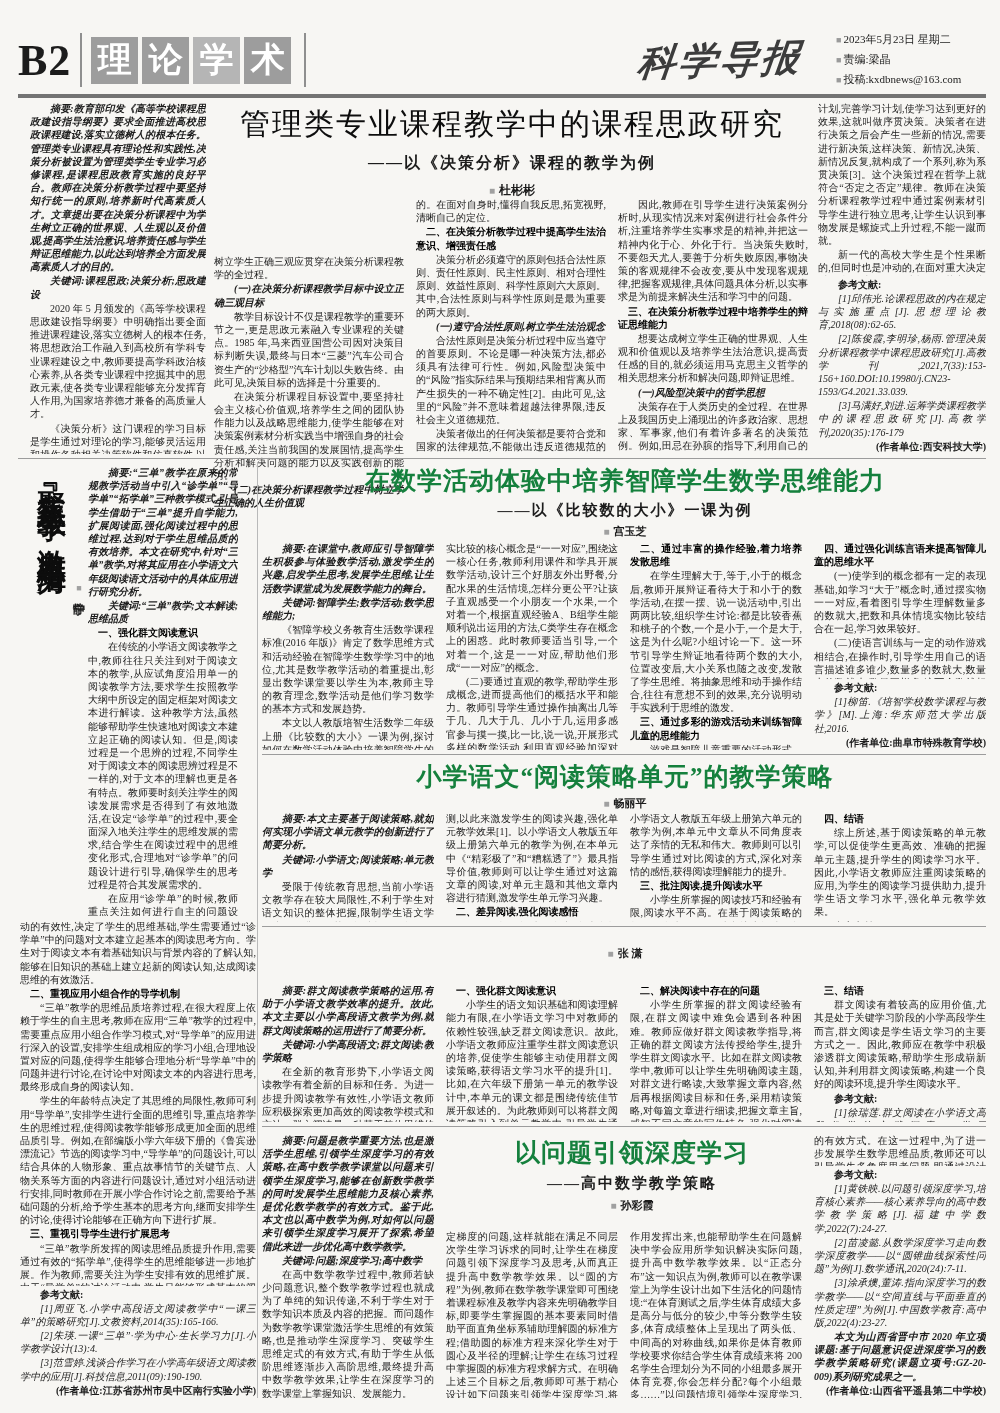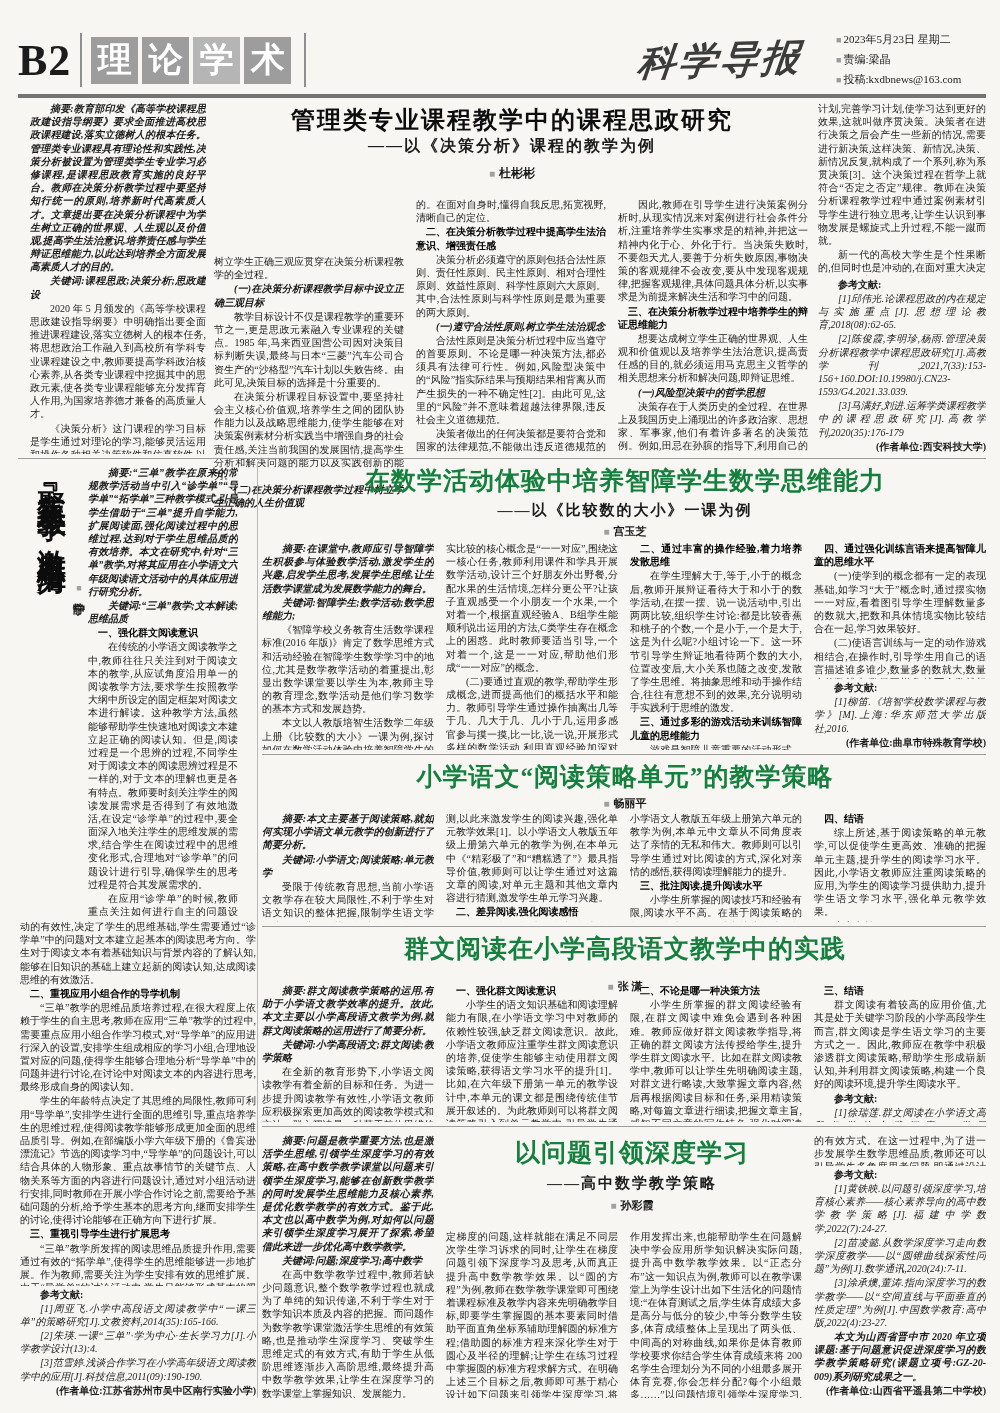--- a/index.html
+++ b/index.html
@@ -13,23 +13,23 @@
   .vline{width:2px;height:54px;background:#8f8f8f;margin:0 9px;}
   .secbox{width:47px;height:47px;background:#9d9d9d;color:#fff;display:flex;
           align-items:center;justify-content:center;font-size:34px;font-weight:bold;margin-right:4px;}
   .secbox.art{background:#b5b5b5;}
   .masthead{font-size:38px;font-weight:bold;font-style:italic;color:#3c3c3c;
             font-family:"DejaVu Serif",serif;transform:skewX(-8deg) rotate(-2deg);
             margin-left:auto;margin-right:34px;letter-spacing:3px;}
   .hinfo{font-size:11px;line-height:1.8;color:#222;width:150px;}
   .hinfo .sq{color:#9a9a9a;font-size:9px;margin-right:2px;}
   
-  .t-big{font-size:24px;font-weight:bold;text-align:center;letter-spacing:2px;color:#0d0d0d;}
+  .t-big{font-size:30px;font-weight:normal;text-align:center;letter-spacing:2px;color:#0d0d0d;}
   .t-mid{font-size:25px;font-weight:bold;text-align:center;letter-spacing:1px;color:#15803d;}
-  .t-sub{font-size:16px;font-weight:bold;text-align:center;letter-spacing:2px;}
+  .t-sub{font-size:16px;font-weight:bold;text-align:center;letter-spacing:2px;margin-top:8px;}
   .t-auth{font-size:12px;font-weight:bold;text-align:center;margin-top:8px;}
   .t-auth .sq{color:#a0a0a0;margin-right:4px;font-size:10px;}
   .col{position:absolute;overflow:hidden;font-size:10px;line-height:1.32;text-align:justify;}
   .col p{margin:0 0 1px 0;}
   .x-p{text-indent:2em;}
   .x-p2{text-indent:0;}
   .x-abs{text-indent:2em;font-weight:600;font-style:italic;}
   .x-kw{text-indent:2em;font-weight:bold;font-style:italic;}
   .x-h{text-indent:1em;font-weight:bold;color:#000;}
   .x-hi{text-indent:2em;font-weight:bold;font-style:italic;}
@@ -215,34 +215,33 @@
         <p class="x-h">四、结语</p>
         <p class="x-p">综上所述,基于阅读策略的单元教学,可以促使学生更高效、准确的把握单元主题,提升学生的阅读学习水平。因此,小学语文教师应注重阅读策略的应用,为学生的阅读学习提供助力,提升学生语文学习水平,强化单元教学效果。</p>
         <p class="x-refh">参考文献:</p>
       </div>
   </div>
 
   <div class="rule-h" style="left:262px;top:926px;width:724px;"></div>
 
   <div>
     <div style="position:absolute;left:262px;top:932px;width:726px;">
-      <div class="t-mid">群文阅读在小学高段语文教学中的实践</div>
       <div class="t-auth" style="margin-top:14px;font-size:11px;"><span class="sq">■</span><span>张 潇</span></div>
     </div>
     <div class="col" style="left:262px;top:984px;width:172px;height:138px;">
         <p class="x-abs">摘要:群文阅读教学策略的运用,有助于小学语文教学效率的提升。故此,本文主要以小学高段语文教学为例,就群文阅读策略的运用进行了简要分析。</p>
         <p class="x-kw">关键词:小学高段语文;群文阅读;教学策略</p>
         <p class="x-p">在全新的教育形势下,小学语文阅读教学有着全新的目标和任务。为进一步提升阅读教学有效性,小学语文教师应积极探索更加高效的阅读教学模式和方法。群文阅读是一种基于整体思维的阅读策略,能够有效提升学生阅读效率和水平。因此,小学语文教师应意识到群文阅读的重要性,并加强相关研究和探索。</p>
       </div>
     <div class="col" style="left:446px;top:984px;width:172px;height:138px;">
         <p class="x-h">一、强化群文阅读意识</p>
         <p class="x-p">小学生的语文知识基础和阅读理解能力有限,在小学语文学习中对教师的依赖性较强,缺乏群文阅读意识。故此,小学语文教师应注重学生群文阅读意识的培养,促使学生能够主动使用群文阅读策略,获得语文学习水平的提升[1]。比如,在六年级下册第一单元的教学设计中,本单元的课文都是围绕传统佳节展开叙述的。为此教师则可以将群文阅读策略引入到单元教学中,引导学生通过对单元课文写作角度、写作手法、语言特点等方面的异同进行对比,从不同角度感知和体会单元主题,提升阅读水平,体会群文阅读的重要性,强化群文阅读意识。</p>
       </div>
     <div class="col" style="left:630px;top:984px;width:172px;height:138px;">
-        <p class="x-h">二、不论是哪一种决策方法</p>
+        <p class="x-h">二、解决阅读中存在的问题</p>
         <p class="x-p">小学生所掌握的群文阅读经验有限,在群文阅读中难免会遇到各种困难。教师应做好群文阅读教学指导,将正确的群文阅读方法传授给学生,提升学生群文阅读水平。比如在群文阅读教学中,教师可以让学生先明确阅读主题,对群文进行略读,大致掌握文章内容,然后再根据阅读目标和任务,采用精读策略,对每篇文章进行细读,把握文章主旨,感知不同文章的写作特色,强化对阅读内容的认知,提升阅读水平[2]。当然当学生具备一定的群文阅读经验后,教师则可以引导学生基于阅读主题,找寻课内外的阅读材料,拓展群文阅读范围,丰富阅读量,发展阅读能力。</p>
       </div>
     <div class="col" style="left:814px;top:984px;width:172px;height:138px;">
         <p class="x-h">三、结语</p>
         <p class="x-p">群文阅读有着较高的应用价值,尤其是处于关键学习阶段的小学高段学生而言,群文阅读是学生语文学习的主要方式之一。因此,教师应在教学中积极渗透群文阅读策略,帮助学生形成崭新认知,并利用群文阅读策略,构建一个良好的阅读环境,提升学生阅读水平。</p>
         <p class="x-refh">参考文献:</p>
         <p class="x-ref">[1]徐瑞莲.群文阅读在小学语文高段教学的实践探索[J].学周刊,2022(03):147-148.</p>
       </div>
   </div>
 

